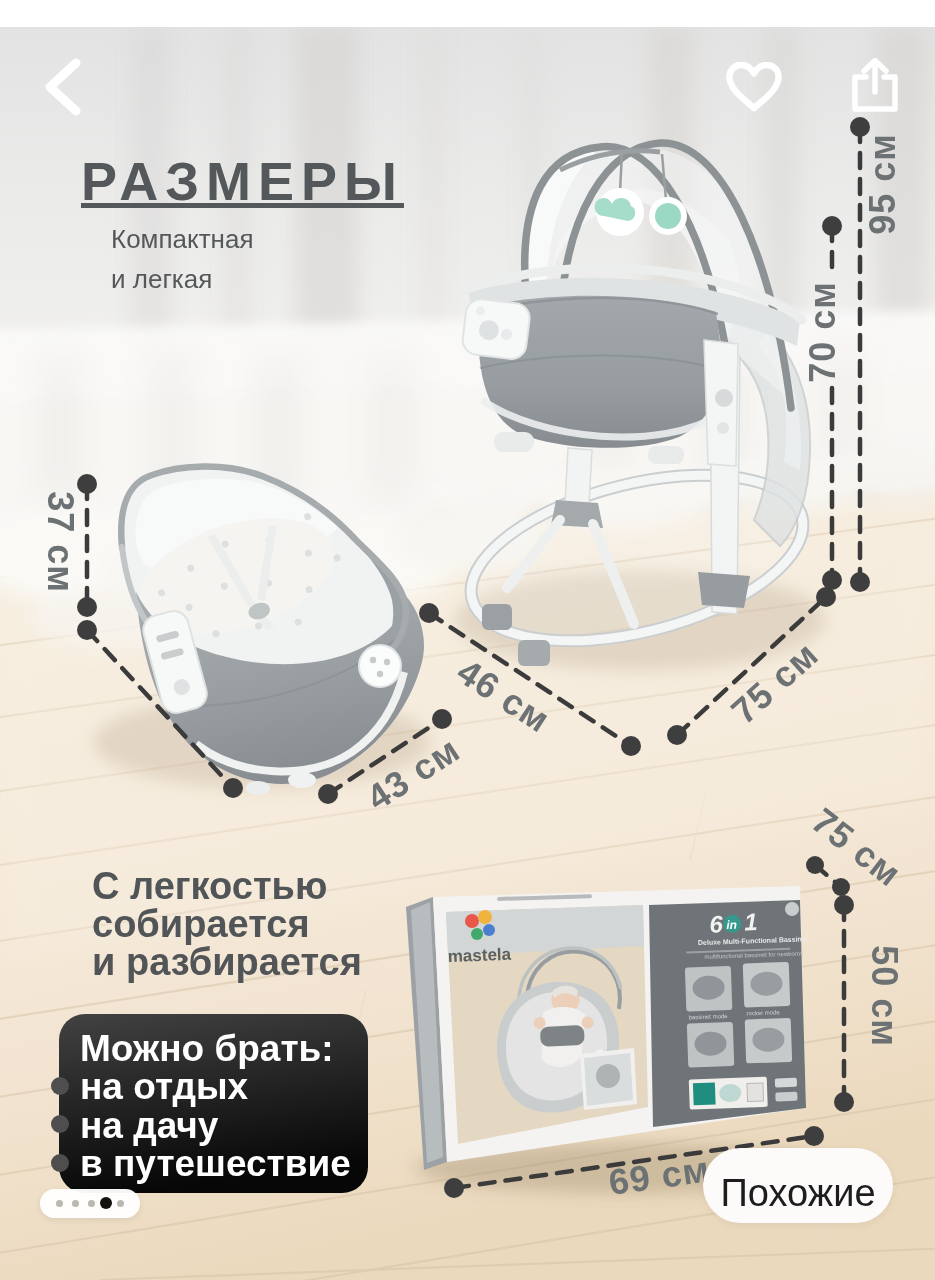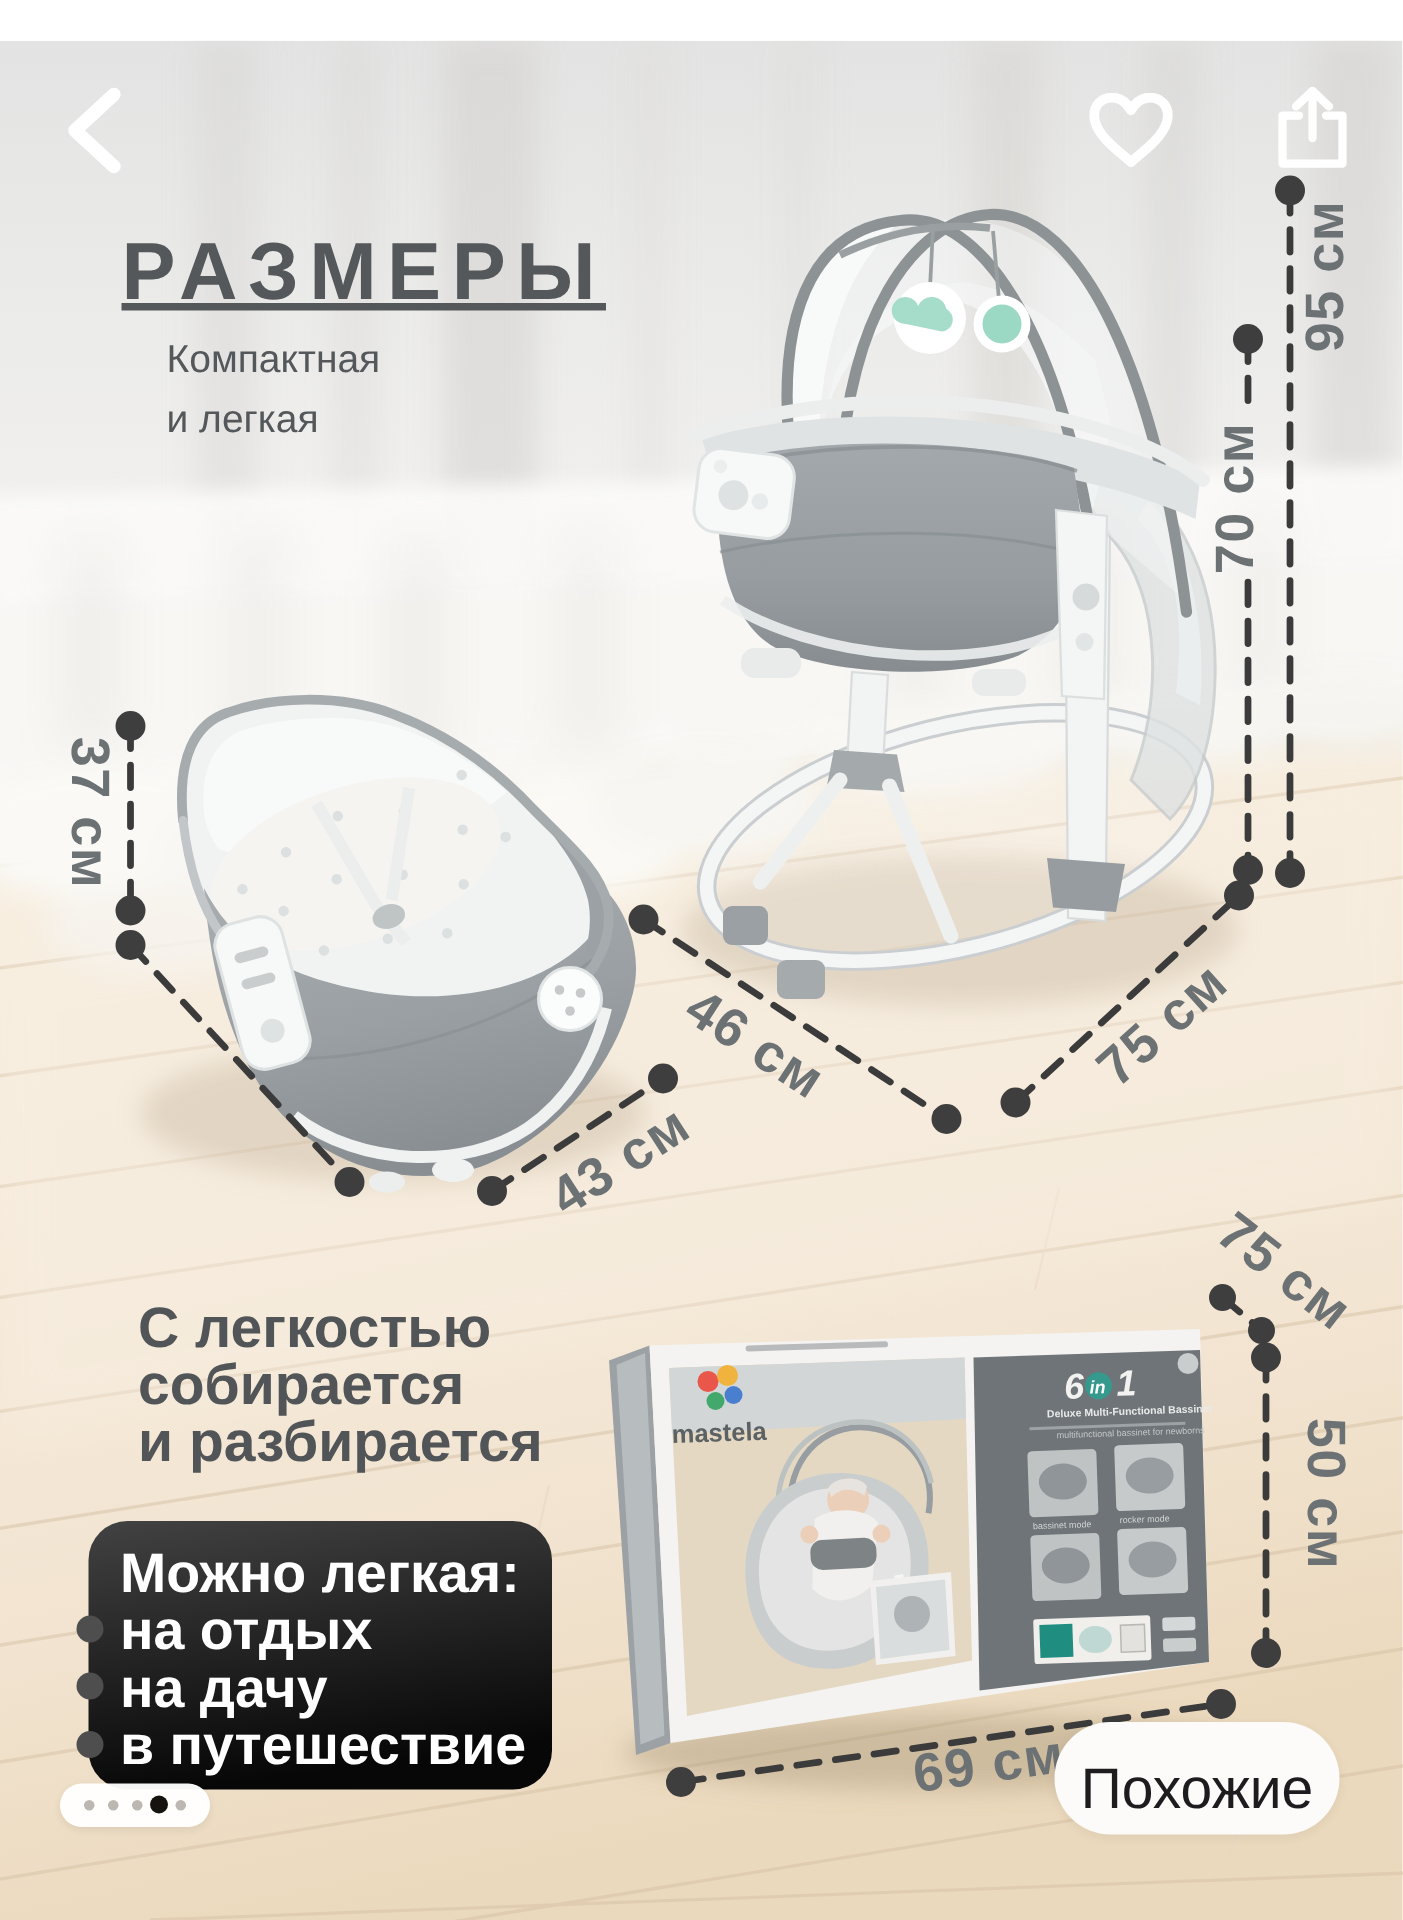--- a/index.html
+++ b/index.html
@@ -424,21 +424,21 @@
 
 <div class="abs" style="left:81px;top:150px;font-size:54px;font-weight:bold;color:#54585a;letter-spacing:7px;text-decoration:underline;">РАЗМЕРЫ</div>
 
 <div class="abs" style="left:83px;top:219px;font-size:26px;font-weight:normal;color:#54585a;line-height:40px;margin-left:28px;">Компактная<br>и легкая</div>
 
 <div class="abs" style="left:92px;top:867px;font-size:38px;font-weight:bold;color:#515558;line-height:38px;">С легкостью<br>собирается<br>и разбирается</div>
 
 <div class="abs" style="left:59px;top:1014px;width:309px;height:179px;border-radius:26px;
   background:linear-gradient(172deg,#424242 0%,#262626 40%,#070707 85%);"></div>
 
-<div class="abs" style="left:80px;top:1028px;font-size:37px;font-weight:bold;color:#fff;">Можно легкая:</div>
+<div class="abs" style="left:80px;top:1028px;font-size:37px;font-weight:bold;color:#fff;">Можно брать:</div>
 
 <div class="abs" style="left:80px;top:1068px;font-size:37px;font-weight:bold;color:#fff;line-height:38.5px;">на отдых<br>на дачу<br>в путешествие</div>
 
 <div class="abs" style="left:51px;top:1077px;width:18px;height:18px;border-radius:50%;background:#4e4e4e;"></div>
 <div class="abs" style="left:51px;top:1115px;width:18px;height:18px;border-radius:50%;background:#4e4e4e;"></div>
 <div class="abs" style="left:51px;top:1154px;width:18px;height:18px;border-radius:50%;background:#4e4e4e;"></div>
 
 <svg class="abs" style="left:40px;top:55px;" width="44" height="64" viewBox="0 0 44 64">
   <path d="M 36 8 L 10 32 L 36 56" fill="none" stroke="#ffffff" stroke-width="9" stroke-linecap="round" stroke-linejoin="round"></path>
 </svg>

